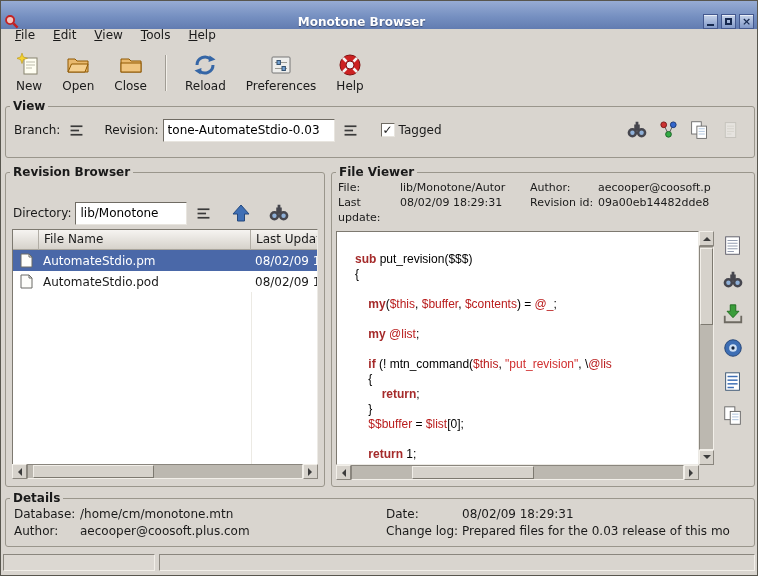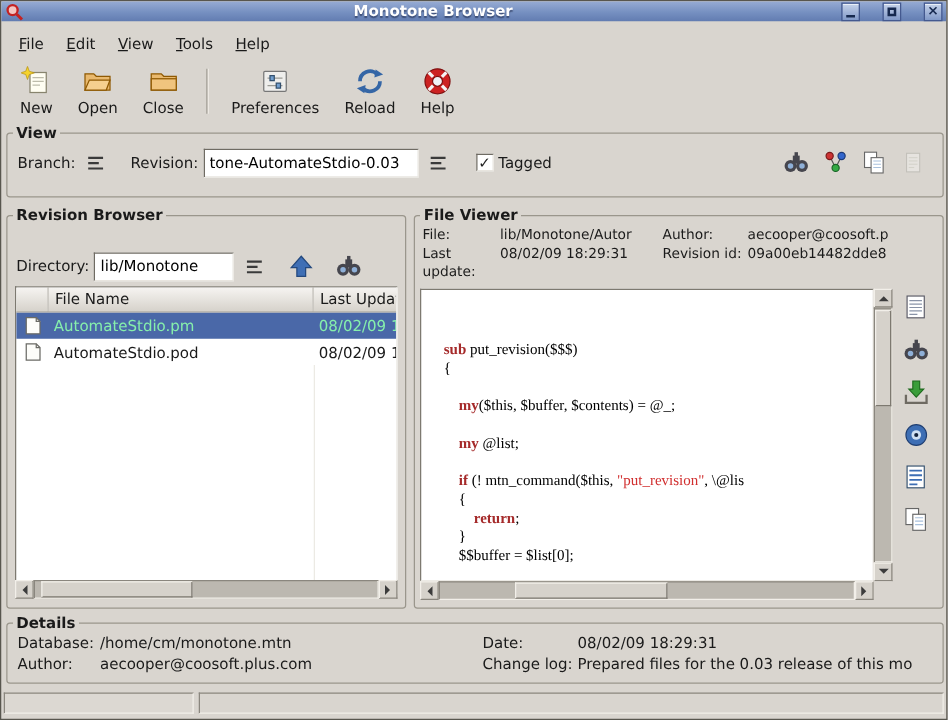--- a/index.html
+++ b/index.html
@@ -2,21 +2,21 @@
 <html><head>
 <meta charset="utf-8">
 <style>
   *{margin:0;padding:0;box-sizing:border-box;}
   html,body{width:758px;height:576px;}
   body{font-family:"DejaVu Sans","Liberation Sans",sans-serif;font-size:12px;color:#1a1a1a;background:#4a4a4a;}
   button{background:none;border:none;font:inherit;color:inherit;padding:0;cursor:default;}
   .window{position:relative;width:758px;height:576px;background:#d9d5cf;border:1px solid #58564e;overflow:hidden;}
 
   
-  .titlebar{position:absolute;left:0;top:0;width:100%;height:16px;background:linear-gradient(to bottom,#97acd4 0%,#7690c1 55%,#627cb1 100%);display:flex;align-items:center;padding:0 3px;gap:18px;}
+  .titlebar{position:absolute;left:0;top:0;width:100%;height:28px;background:linear-gradient(to bottom,#97acd4 0%,#7690c1 55%,#627cb1 100%);display:flex;align-items:flex-end;padding:0 3px;gap:3px;}
   .app-icon{width:16px;height:16px;display:flex;align-items:center;}
   .titlebar .title{flex:1;text-align:center;color:#fff;font-weight:bold;font-size:12px;text-shadow:0 1px 1px rgba(20,30,60,.55);}
   .win-btn{width:15px;height:15px;flex:none;background:linear-gradient(#c6d3ea,#8199c8);border:1px solid #44598f;box-shadow:inset 0 1px 0 #e9eff8;display:flex;align-items:center;justify-content:center;}
   .glyph-min{width:7px;height:2px;background:#16294f;margin-top:7px;}
   .glyph-max{width:7px;height:7px;border:2px solid #16294f;}
   .glyph-close{color:#16294f;font-weight:bold;font-size:11px;line-height:10px;}
 
   
   .menubar{position:absolute;top:21px;left:0;width:100%;height:25px;display:flex;align-items:center;padding:0 5px;}
   .menu-item{padding:4px 9px;}
@@ -49,21 +49,21 @@
   .up-btn{margin-left:10px;}
   .binoc-btn{margin-left:10px;}
   .file-table{position:absolute;left:6px;top:50px;width:306px;height:246px;background:#fff;border:1px solid;border-color:#7d7970 #eceae5 #eceae5 #7d7970;overflow:hidden;}
   .file-table::after{content:"";position:absolute;left:238px;top:62px;bottom:0;width:1px;background:#eceae4;}
   .thead{display:flex;height:20px;}
   .th{background:linear-gradient(#f6f4f1,#d6d2cb);border-right:1px solid #b2aea6;border-bottom:1px solid #a8a49c;padding:2px 5px;white-space:nowrap;overflow:hidden;font-size:12px;}
   .th-icon{width:26px;flex:none;}
   .th-name{width:212px;flex:none;}
   .th-date{flex:1;border-right:none;}
   .trow{display:flex;height:21px;align-items:center;}
-  .trow.selected{background:#4a68a8;color:#86efac;}
+  .trow.selected{background:#4a68a8;color:#ffffff;}
   .cell-icon{width:26px;flex:none;display:flex;justify-content:center;}
   .cell-name{width:212px;flex:none;padding:0 4px;white-space:nowrap;overflow:hidden;}
   .cell-date{flex:1;padding:0 4px;white-space:nowrap;overflow:hidden;}
   .rb-hscroll{position:absolute;left:6px;bottom:7px;width:306px;}
 
   
   .hscroll{display:flex;height:15px;}
   .vscroll{display:flex;flex-direction:column;width:15px;}
   .sb-btn{width:15px;height:15px;flex:none;background:#d6d2cb;border:1px solid;border-color:#f2efe9 #8a867e #8a867e #f2efe9;display:flex;align-items:center;justify-content:center;}
   .sb-track{flex:1;position:relative;background:#bcb8b0;border:1px solid;border-color:#8a867e #f2efe9 #f2efe9 #8a867e;}
@@ -75,23 +75,23 @@
   .tri-right{border-left-color:#3c3c3c;margin-right:-3px;}
   .tri-up{border-bottom-color:#3c3c3c;margin-top:-3px;}
   .tri-down{border-top-color:#3c3c3c;margin-bottom:-3px;}
 
   
   .fv-frame{left:330px;top:164px;width:424px;height:322px;}
   .info-grid{display:grid;grid-template-columns:60px 128px 66px 1fr;font-size:11px;line-height:15px;padding:1px 6px 0;column-gap:2px;}
   .info-grid .val{white-space:nowrap;overflow:hidden;}
   .code-wrap{position:absolute;left:4px;top:52px;width:378px;bottom:6px;display:grid;grid-template-columns:1fr 15px;grid-template-rows:1fr 15px;}
   .code-view{background:#fff;border:1px solid;border-color:#7d7970 #eceae5 #eceae5 #7d7970;overflow:hidden;}
-  .code-content{font-family:Liberation Serif, serif;font-size:12px;line-height:15px;padding:20px 18px 0;white-space:pre;margin-top:20px;}
+  .code-content{font-family:Liberation Sans, sans-serif;font-size:12px;line-height:15px;padding:20px 18px 0;white-space:pre;}
   .c-k{color:#a52a2a;font-weight:bold;}
-  .c-v{color:#000000;}
+  .c-v{color:#b91c1c;}
   .c-s{color:#d12f2f;}
   .c-p{color:#000;}
   .corner{background:#d9d5cf;}
   .fv-icons{position:absolute;right:4px;top:54px;width:34px;display:flex;flex-direction:column;gap:8px;align-items:center;}
   .icon-btn{width:28px;height:26px;display:flex;align-items:center;justify-content:center;}
 
   
   .details-frame{left:4px;top:490px;width:750px;height:56px;}
   .details-grid{display:grid;grid-template-columns:66px 306px 76px 1fr;padding:1px 8px;line-height:17px;}
   .details-grid .val{white-space:nowrap;overflow:hidden;}
@@ -163,41 +163,41 @@
             <path d="M2 6 h8 l2 2 h10 v11 H2 Z" fill="#e9b96e" stroke="#8f5902"></path>
             <rect x="2" y="10" width="20" height="9" fill="#f0c47e" stroke="#8f5902"></rect>
           </svg>
         </span>
       <span class="tool-label">Close</span>
     </button>
     <span class="tool-sep"></span>
     <button class="tool-btn">
       <span>
           <svg width="24" height="24" viewBox="0 0 24 24">
+            <g stroke="#3566a6" stroke-width="3" fill="none">
+              <path d="M20 12a8 8 0 0 1-13.6 5.7"></path>
+              <path d="M4 12a8 8 0 0 1 13.6-5.7"></path>
+            </g>
+            <polygon points="16.5,2.5 22.5,6.5 15.5,9" fill="#3566a6"></polygon>
+            <polygon points="7.5,21.5 1.5,17.5 8.5,15" fill="#3566a6"></polygon>
+          </svg>
+        </span>
+      <span class="tool-label">Reload</span>
+    </button>
+    <button class="tool-btn">
+      <span>
+          <svg width="24" height="24" viewBox="0 0 24 24">
             <rect x="3" y="4" width="18" height="16" rx="1" fill="#eeeeec" stroke="#777"></rect>
             <line x1="6" y1="9.5" x2="18" y2="9.5" stroke="#9a9a94"></line>
             <rect x="8" y="7.5" width="3.4" height="4" fill="#729fcf" stroke="#33506e"></rect>
             <line x1="6" y1="15.5" x2="18" y2="15.5" stroke="#9a9a94"></line>
             <rect x="13" y="13.5" width="3.4" height="4" fill="#729fcf" stroke="#33506e"></rect>
           </svg>
         </span>
       <span class="tool-label">Preferences</span>
-    </button>
-    <button class="tool-btn">
-      <span>
-          <svg width="24" height="24" viewBox="0 0 24 24">
-            <g stroke="#3566a6" stroke-width="3" fill="none">
-              <path d="M20 12a8 8 0 0 1-13.6 5.7"></path>
-              <path d="M4 12a8 8 0 0 1 13.6-5.7"></path>
-            </g>
-            <polygon points="16.5,2.5 22.5,6.5 15.5,9" fill="#3566a6"></polygon>
-            <polygon points="7.5,21.5 1.5,17.5 8.5,15" fill="#3566a6"></polygon>
-          </svg>
-        </span>
-      <span class="tool-label">Reload</span>
     </button>
     <button class="tool-btn">
       <span>
           <svg width="24" height="24" viewBox="0 0 24 24">
             <circle cx="12" cy="12" r="10" fill="#cc2222" stroke="#801010"></circle>
             <g fill="#f4f4f4" transform="rotate(45 12 12)">
               <rect x="10.7" y="2" width="2.6" height="5"></rect>
               <rect x="10.7" y="17" width="2.6" height="5"></rect>
               <rect x="2" y="10.7" width="5" height="2.6"></rect>
               <rect x="17" y="10.7" width="5" height="2.6"></rect>

